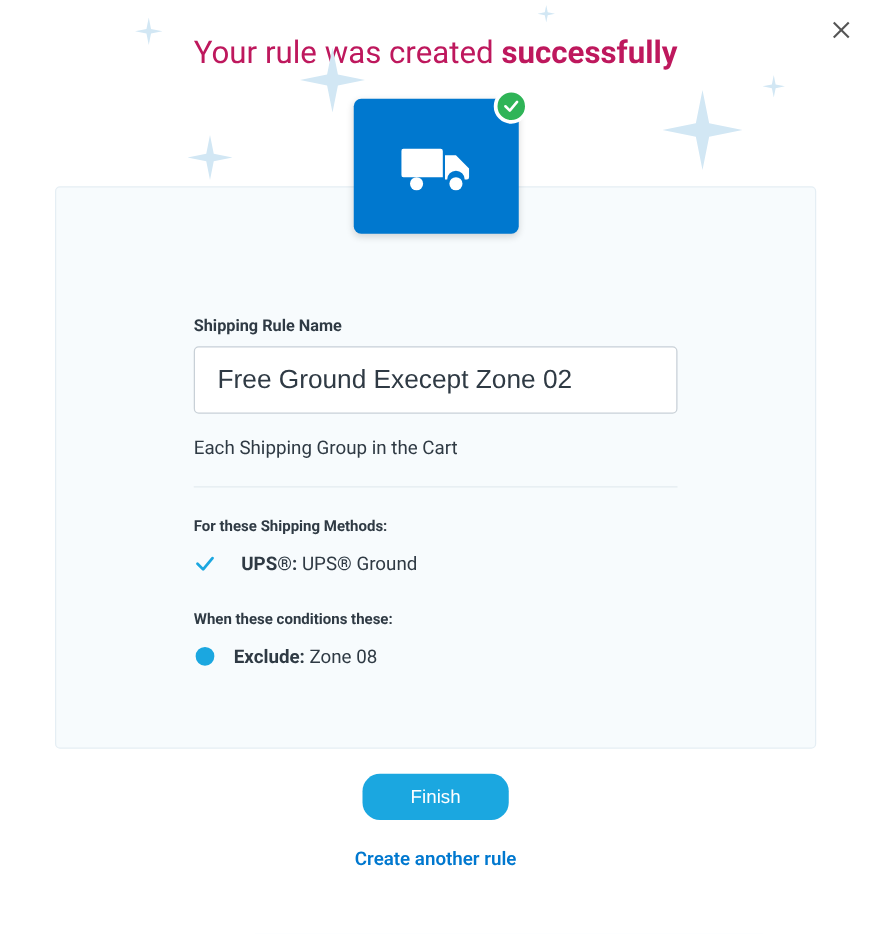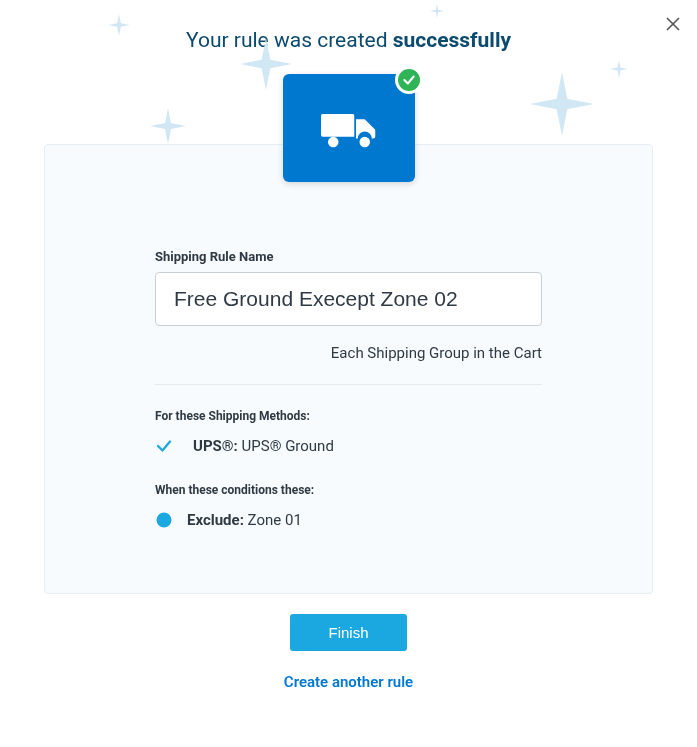--- a/index.html
+++ b/index.html
@@ -30,23 +30,23 @@
     inset: 0;
     pointer-events: none;
   }
   .sparkle {
     position: absolute;
     color: #d2e7f4;
   }
   .header {
     text-align: center;
     padding-top: 28px;
-    font-size: 21px;
+    font-size: 25px;
     font-weight: 400;
-    color: #0c4a6e;
+    color: #be185d;
   }
   .header strong { font-weight: 700; }
   .truck-wrap {
     position: relative;
     width: 132px;
     height: 108px;
     margin: 22px auto 0;
   }
   .truck-card {
     width: 132px;
@@ -100,21 +100,21 @@
     width: 100%;
     height: 54px;
     font-size: 21px;
     padding: 16px 18px;
     border: 1px solid #c8d0d7;
     border-radius: 4px;
     color: #2f3a44;
     background: #fff;
   }
   .subcaption {
-    text-align: right;
+    text-align: left;
     font-size: 15px;
     color: #2f3a44;
     margin: 18px 0 22px;
   }
   .divider {
     border: none;
     border-top: 1px solid #e4ebf0;
     margin: 0 0 24px;
   }
   .section-h {
@@ -143,21 +143,21 @@
     margin-top: 20px;
   }
   .finish-btn {
     display: inline-block;
     background: #1ba7e0;
     color: #fff;
     font-size: 15px;
     font-weight: 500;
     border: none;
     padding: 10px 38px;
-    border-radius: 3px;
+    border-radius: 14px;
     cursor: pointer;
   }
   .link {
     display: block;
     margin-top: 22px;
     color: #0078cf;
     font-size: 15px;
     font-weight: 600;
     text-decoration: none;
     cursor: pointer;
@@ -234,21 +234,21 @@
 
       <div class="section-h" style="margin-top:28px">When these conditions these:</div>
 
 
       <div class="row">
         <span class="icon">
           <svg viewBox="0 0 24 24" fill="currentColor">
               <path d="M12 2a10 10 0 1 0 0 20 10 10 0 0 0 0-20zM4.2 11h4.3c.1-2 .5-3.8 1.1-5.2A8 8 0 0 0 4.2 11zm0 2a8 8 0 0 0 5.4 5.2c-.6-1.4-1-3.2-1.1-5.2H4.2zm7.8 6c.9 0 2.1-2.3 2.3-6H9.7c.2 3.7 1.4 6 2.3 6zm0-14c-.9 0-2.1 2.3-2.3 6h4.6c-.2-3.7-1.4-6-2.3-6zm2.4.8c.6 1.4 1 3.2 1.1 5.2h4.3a8 8 0 0 0-5.4-5.2zm1.1 7.2c-.1 2-.5 3.8-1.1 5.2a8 8 0 0 0 5.4-5.2h-4.3z"></path>
             </svg>
         </span>
-        <span><strong>Exclude:</strong><span> Zone 01</span></span>
+        <span><strong>Exclude:</strong><span> Zone 08</span></span>
       </div>
 
     </div>
   </div>
 </div>
 
 <div class="actions">
   <button class="finish-btn">Finish</button>
   <a class="link">Create another rule</a>
 </div>

